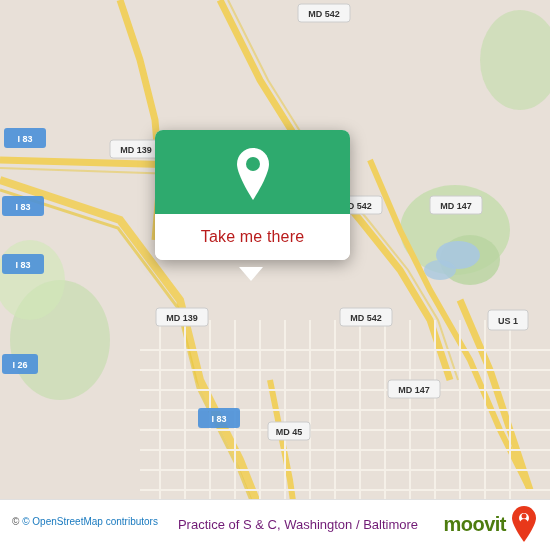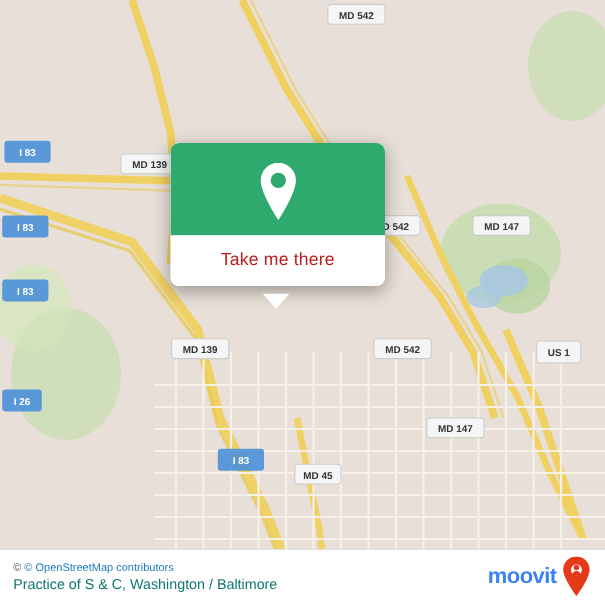--- a/index.html
+++ b/index.html
@@ -96,51 +96,52 @@
       padding: 6px 12px 8px 12px;
       display: flex;
       justify-content: space-between;
       align-items: center;
       z-index: 10;
       border-top: 1px solid #e0e0e0;
     }
 
     #bottom-left {
       display: flex;
-      flex-direction: column;
+      flex-direction: row;
+      gap: 20px;
     }
 
     #osm-credit {
       font-size: 10px;
       color: #555;
     }
 
     #osm-credit a {
       color: #1a7abf;
       text-decoration: none;
     }
 
     #location-name {
       font-size: 13px;
-      color: #0f766e;
+      color: #701a75;
       font-weight: 400;
       margin-top: 1px;
     }
 
     
     #moovit-logo {
       display: flex;
       align-items: center;
       gap: 4px;
     }
 
     #moovit-text {
       font-size: 20px;
       font-weight: 700;
-      color: #3b82f6;
+      color: #4d7c0f;
       letter-spacing: -0.5px;
     }
 
     #moovit-pin {
       width: 28px;
       height: 36px;
     }
   </style>
 </head>
 <body>

